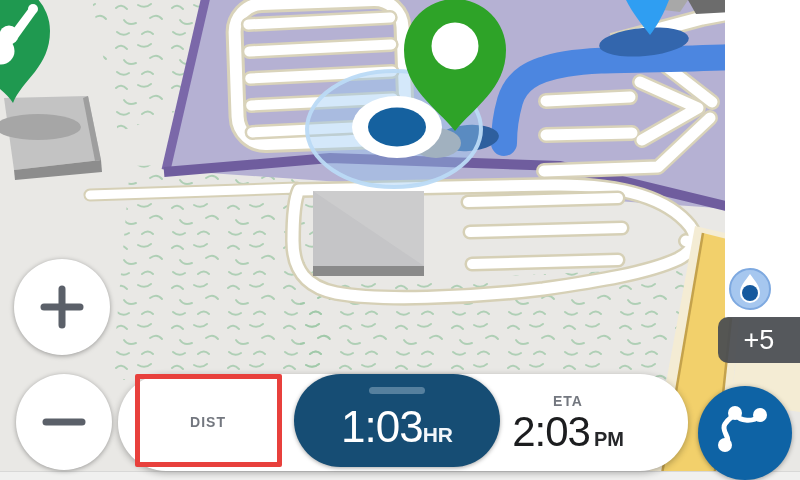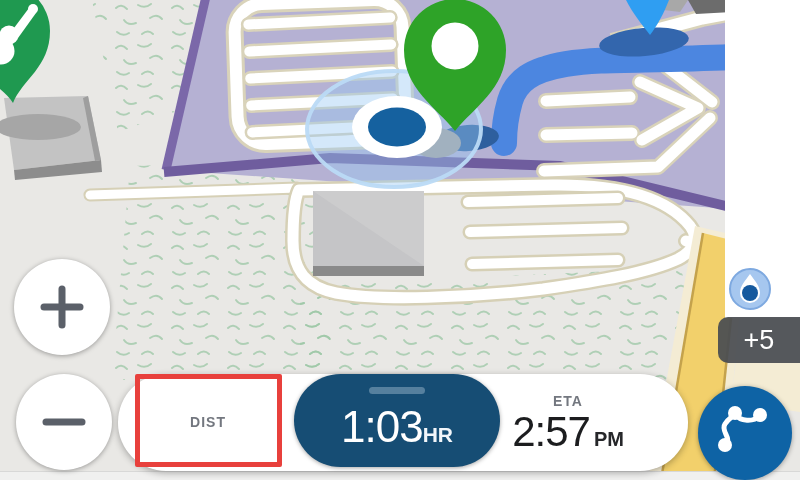--- a/index.html
+++ b/index.html
@@ -262,21 +262,21 @@
       <div class="drag-handle"></div>
       <div class="time-value-row">
         <span class="time-value">1:03</span>
         <span class="time-unit">HR</span>
       </div>
     </div>
 
     <div class="field-group eta-group">
       <div class="field-label">ETA</div>
       <div class="value-row">
-        <span class="field-value">2:57</span>
+        <span class="field-value">2:03</span>
         <span class="field-unit">PM</span>
       </div>
     </div>
   </div>
 
   <div class="red-annotation"></div>
 
   <div class="notif-badge">+5</div>
 
   <button class="droplet-btn">

